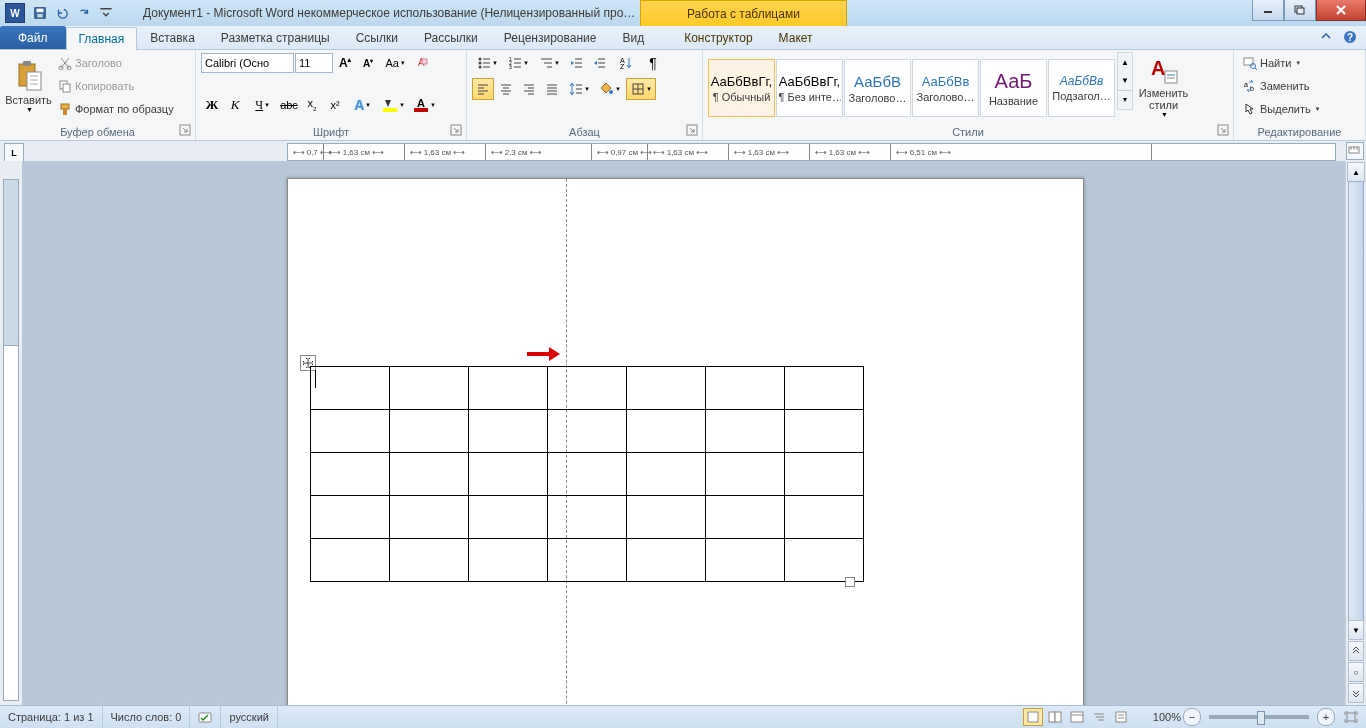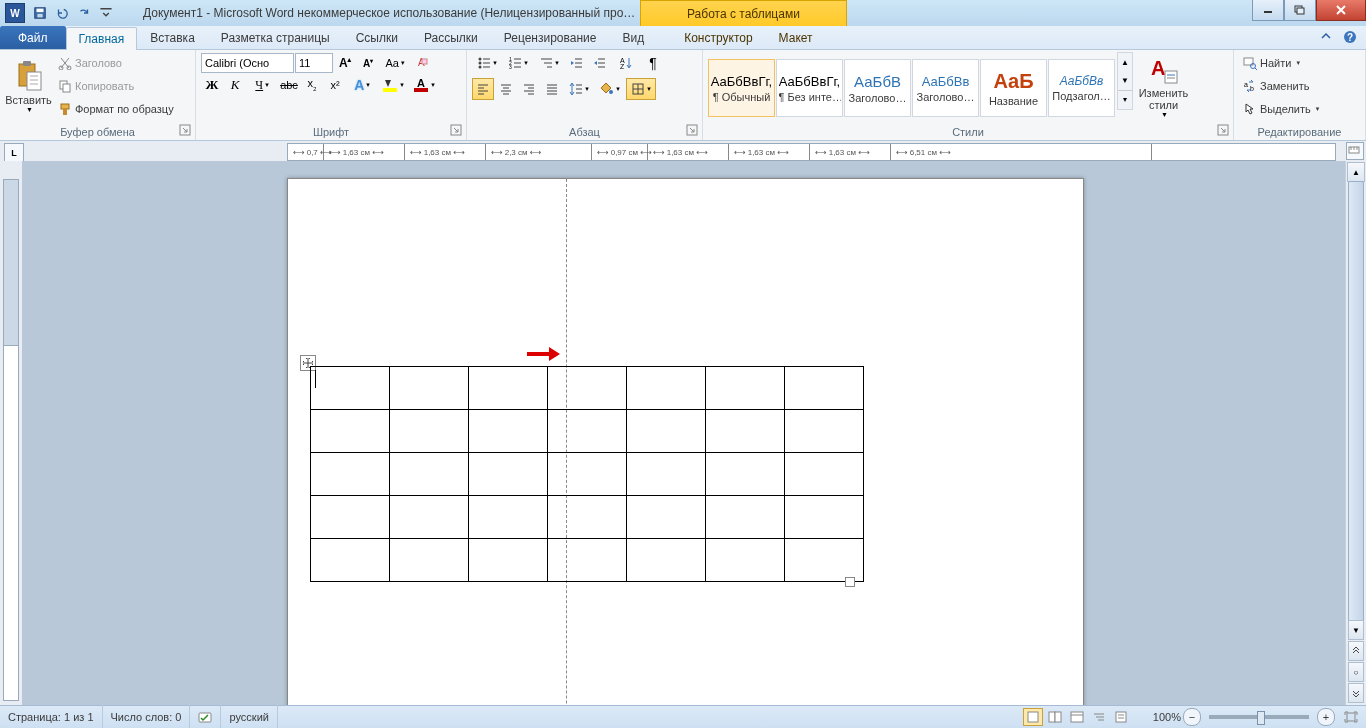--- a/index.html
+++ b/index.html
@@ -199,21 +199,21 @@
     <div class="dialog-launcher">
         <svg width="12" height="12" viewBox="0 0 12 12">
           <rect x="1" y="1" width="10" height="10" fill="none" stroke="#888"></rect>
           <path d="M4 4 L8 8 M8 5 L8 8 L5 8" stroke="#888" fill="none"></path>
         </svg>
       </div>
   </div>
 
   <div class="group" style="width:260px">
     <div class="group-body">
-      <div class="col" style="gap:0">
+      <div class="col" style="gap:20px">
         <div class="row">
           <input class="font-name" value="Calibri (Осно" style="">
           <input class="font-size" value="11" style="">
           <div class="icon-btn">
               <span style="font-size:12px;font-weight:bold">A<sup style="font-size:7px">▴</sup></span>
             </div>
           <div class="icon-btn">
               <span style="font-size:10px;font-weight:bold">A<sup style="font-size:6px">▾</sup></span>
             </div>
           <div class="icon-btn wide">
@@ -421,21 +421,21 @@
           </div>
           <div class="style-item">
             <div class="style-preview" style="color: rgb(46, 116, 181); font-size: 15px;">АаБбВ</div>
             <div class="style-label">Заголово…</div>
           </div>
           <div class="style-item">
             <div class="style-preview" style="color: rgb(46, 116, 181); font-size: 13px;">АаБбВв</div>
             <div class="style-label">Заголово…</div>
           </div>
           <div class="style-item">
-            <div class="style-preview" style="color: #c2410c; font-size: 20px; font-weight: bold;">АаБ</div>
+            <div class="style-preview" style="color: #701a75; font-size: 20px;">АаБ</div>
             <div class="style-label">Название</div>
           </div>
           <div class="style-item">
             <div class="style-preview" style="color: rgb(46, 116, 181); font-size: 12px; font-style: italic;">АаБбВв</div>
             <div class="style-label">Подзагол…</div>
           </div>
         </div>
       <div class="gallery-more">
         <div>▲</div>
           <div>▼</div>

